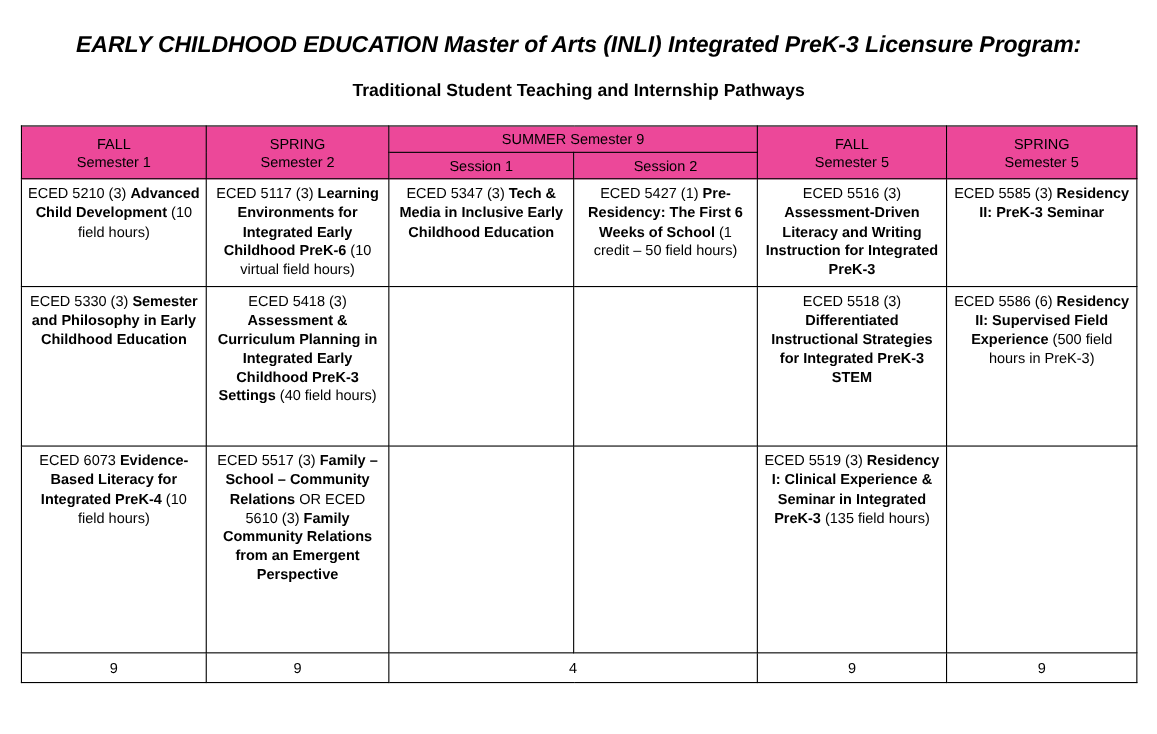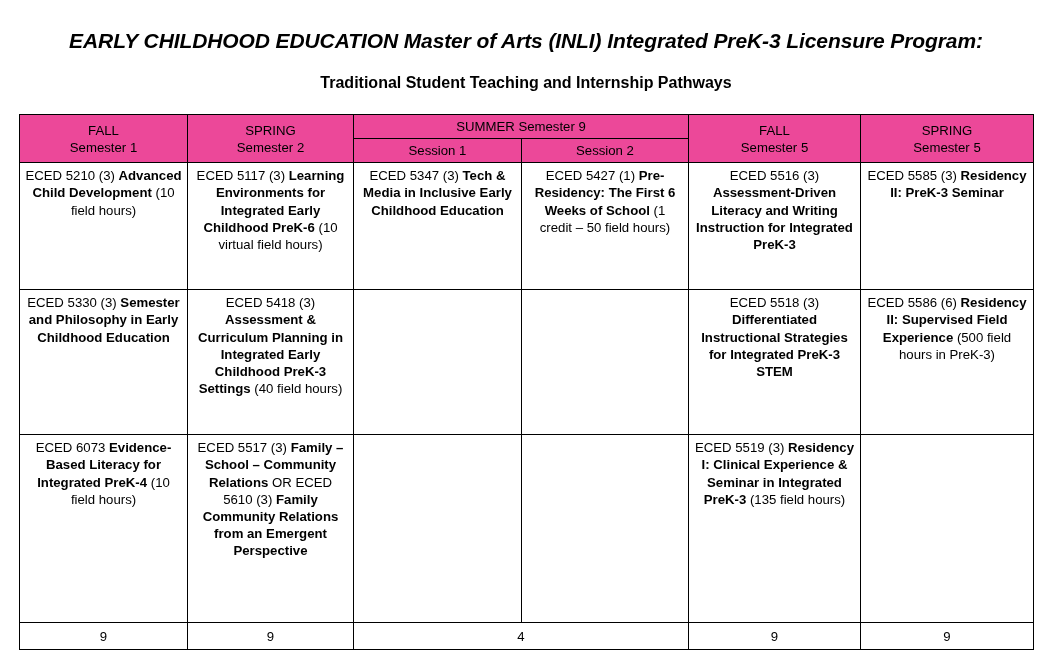--- a/index.html
+++ b/index.html
@@ -79,21 +79,21 @@
   
   col.c1 { width: 168px; }
   col.c2 { width: 166px; }
   col.c3 { width: 168px; }
   col.c4 { width: 167px; }
   col.c5 { width: 172px; }
   col.c6 { width: 173px; }
 
   
   tr.r-head th { height: 22px; }
-  tr.r-body1 td { height: 127px; }
+  tr.r-body1 td { height: 98px; }
   tr.r-body2 td { height: 145px; }
   tr.r-body3 td { height: 188px; }
   tr.r-total td { height: 27px; vertical-align: middle; }
 
   .cell-inner {
     display: block;
     padding-top: 2px;
   }
   .b { font-weight: bold; }
   .empty { }

